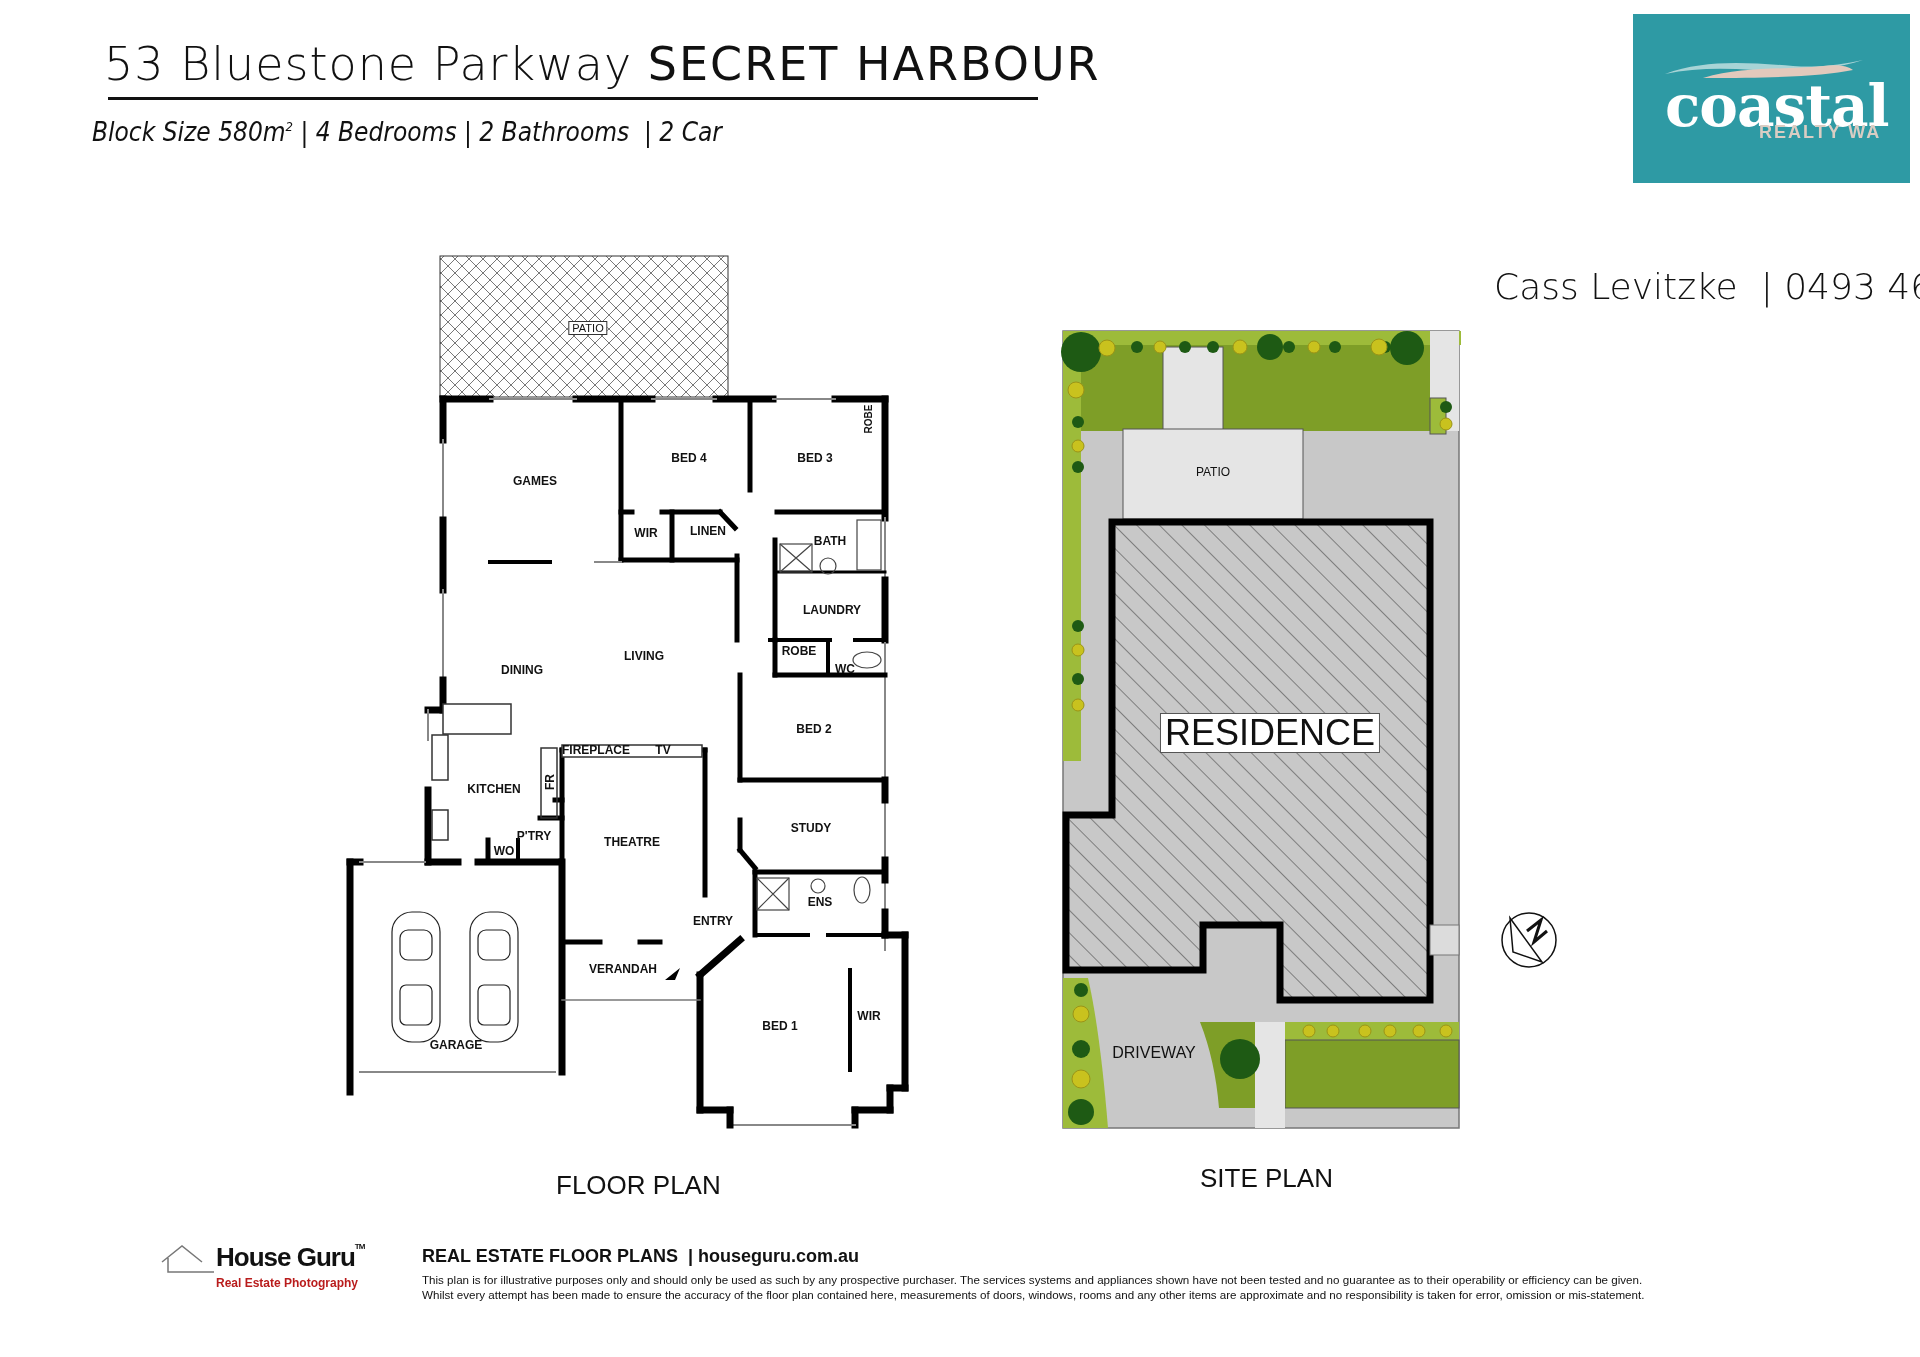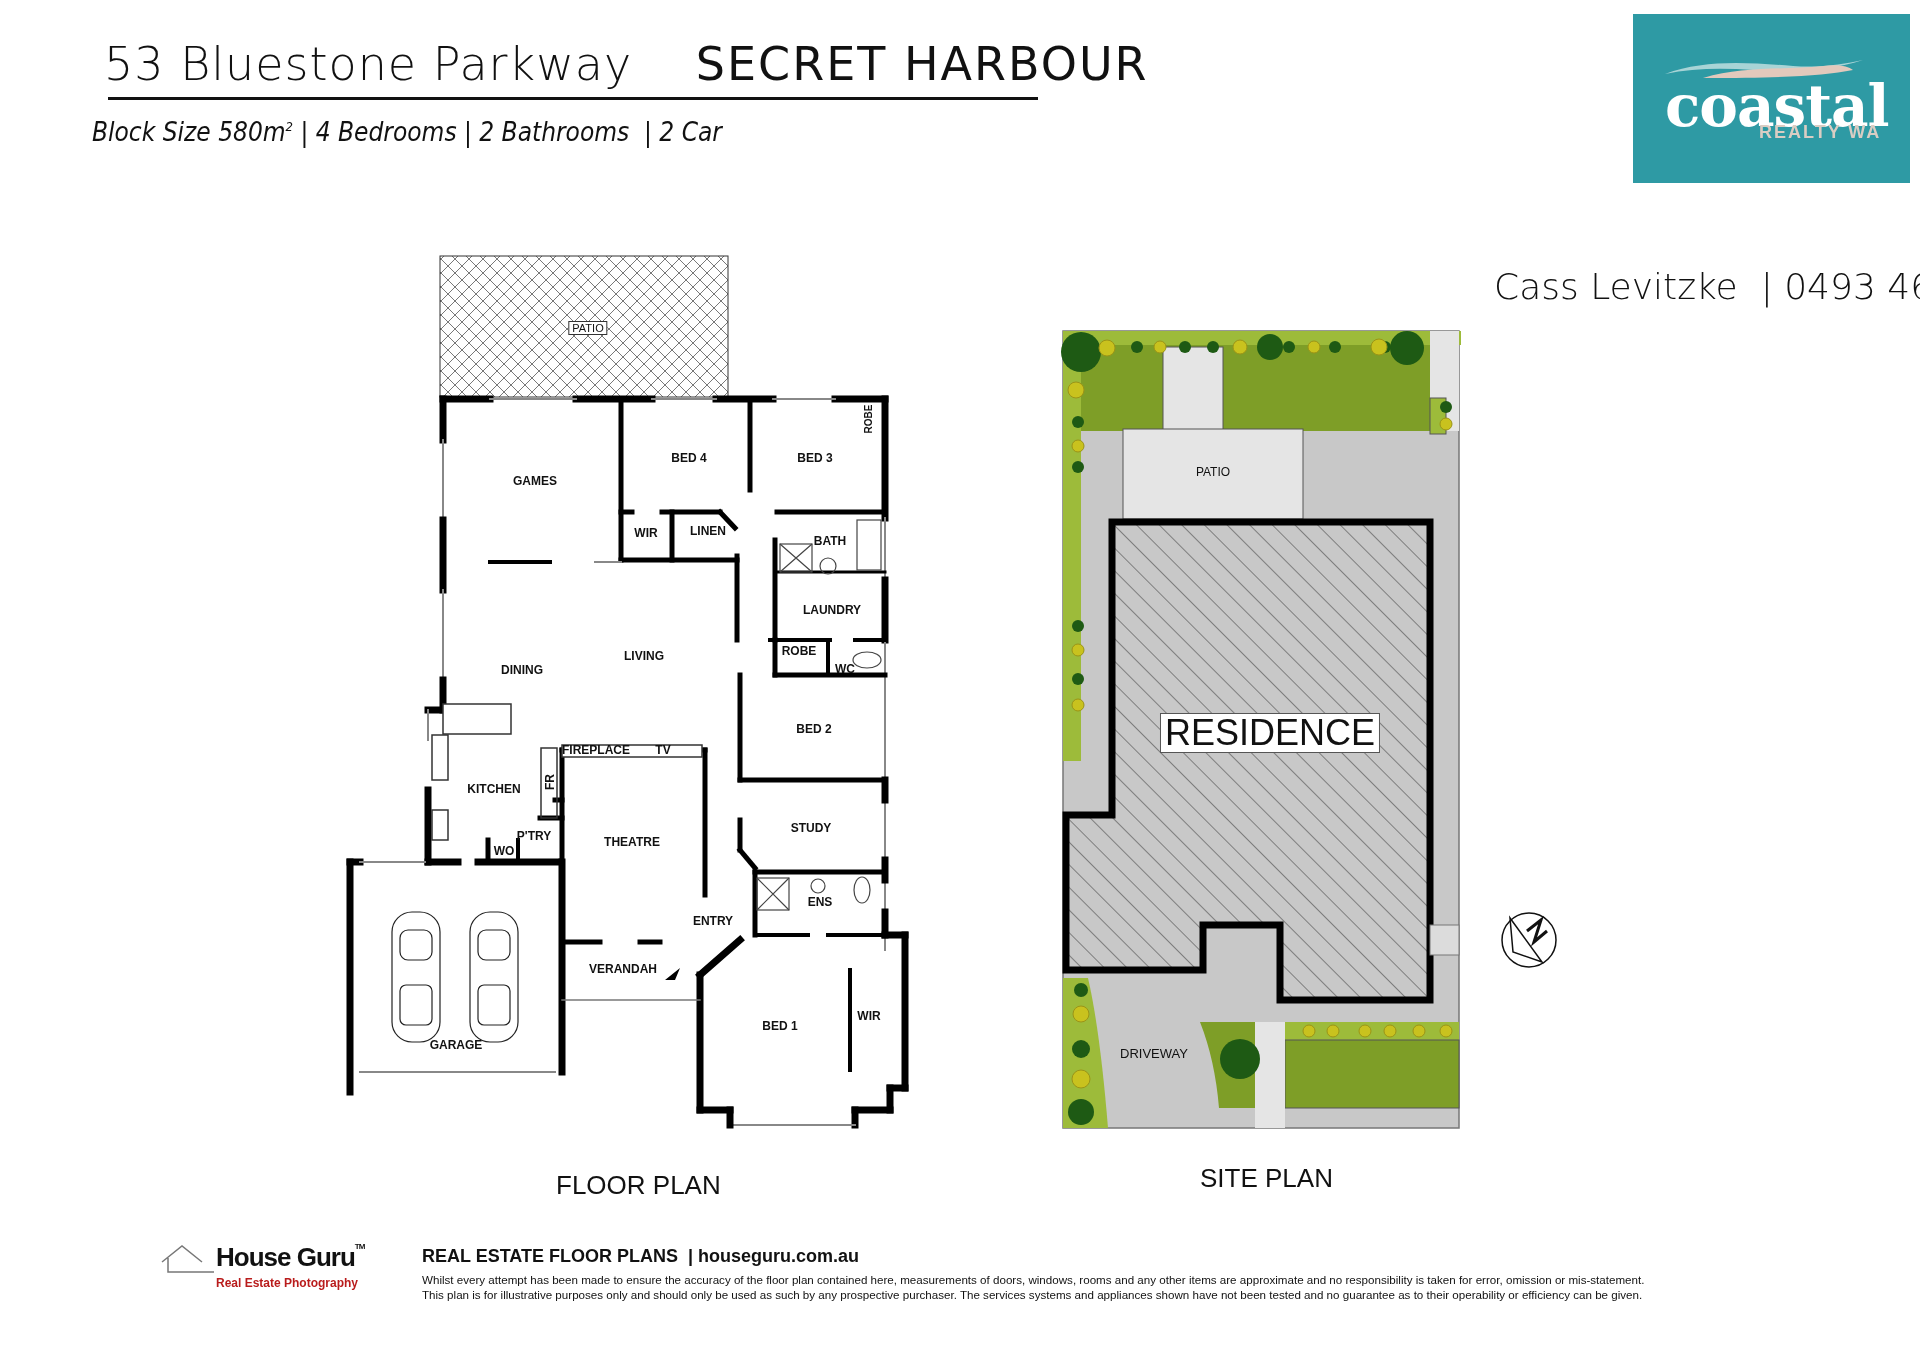--- a/index.html
+++ b/index.html
@@ -1,20 +1,20 @@
 <!DOCTYPE html>
 <html><head>
 <meta charset="utf-8">
 <style>
   html, body { margin:0; padding:0; background:#ffffff; }
   body { width:1920px; height:1357px; position:relative; overflow:hidden; font-family:"DejaVu Sans", sans-serif; color:#111; }
   .abs { position:absolute; }
   .title { left:104px; top:34px; font-size:46px; font-weight:300; letter-spacing:1px; white-space:nowrap; line-height:60px; }
   .title .street { font-family:"DejaVu Sans", sans-serif; font-weight:200; }
-  .title .suburb { font-family:"DejaVu Sans", sans-serif; font-weight:400; letter-spacing:2px;margin-left:48px; }
+  .title .suburb { font-family:"DejaVu Sans", sans-serif; font-weight:400; letter-spacing:2px; }
   .title-rule { left:108px; top:97px; width:930px; height:3px; background:#111; }
   .subtitle { left:92px; top:112px; font-size:26px; white-space:nowrap; line-height:30px; font-family:"DejaVu Sans Condensed","DejaVu Sans", sans-serif;font-style:italic; }
   .subtitle sup { font-size:13px; }
   .logo { left:1633px; top:14px; width:277px; height:169px; background:#2e9aa4; }
   .logo .waves { position:absolute; left:30px; top:42px; }
   .logo .brand { position:absolute; left:32px; top:60px; font-family:"DejaVu Serif", serif; font-size:58px; font-weight:bold; color:#ffffff; letter-spacing:-1px; line-height:64px; }
   .logo .sub { position:absolute; left:126px; top:108px; font-family:"Liberation Sans", sans-serif; font-size:18px; font-weight:bold; color:#d9cdc3; letter-spacing:2px; }
   .contacts { left:1494px; top:194px; font-size:36px; line-height:37px; text-align:right; white-space:pre; font-family:"DejaVu Sans", sans-serif; font-weight:300; }
   .plan-label { font-family:"Liberation Sans", sans-serif; font-size:26px; font-weight:normal; }
   .room { position:absolute; font-family:"Liberation Sans", sans-serif; font-size:12px; font-weight:bold; transform:translate(-50%,-50%); white-space:nowrap; }
@@ -284,27 +284,27 @@
 <div class="room" style="left:713px;top:921px">ENTRY</div>
 <div class="room" style="left:623px;top:969px">VERANDAH</div>
 <div class="room" style="left:456px;top:1045px">GARAGE</div>
 <div class="room" style="left:780px;top:1026px">BED 1</div>
 <div class="room" style="left:869px;top:1016px">WIR</div>
 
 <div class="abs plan-label" style="left:556px;top:1170px">FLOOR PLAN</div>
 
 <div class="room" style="left:1213px;top:472px;font-weight:normal;font-size:12px">PATIO</div>
 <div class="room" style="left:1270px;top:733px;font-size:36px;font-weight:normal;background:#fff;border:1px solid #555;padding:0 4px;line-height:38px">RESIDENCE</div>
-<div class="room" style="left:1154px;top:1053px;font-weight:normal;font-size:13px">DRIVEWAY</div>
+<div class="room" style="left:1154px;top:1053px;font-weight:normal;font-size:16px">DRIVEWAY</div>
 <div class="abs plan-label" style="left:1200px;top:1163px">SITE PLAN</div>
 
 <div class="abs footer-logo">
   <svg width="56" height="34" style="position:absolute;left:0;top:0">
     <path d="M2 20 L22 4 L42 20 M8 16 L8 30 L54 30" fill="none" stroke="#777" stroke-width="1.5"></path>
   </svg>
   <div class="hg-name"><span>House Guru</span><span class="hg-tm">TM</span></div>
   <div class="hg-sub">Real Estate Photography</div>
 </div>
 <div class="abs footer-head" style="white-space:pre">REAL ESTATE FLOOR PLANS  | houseguru.com.au</div>
 <div class="abs disclaimer">
+  <p>This plan is for illustrative purposes only and should only be used as such by any prospective purchaser. The services systems and appliances shown have not been tested and no guarantee as to their operability or efficiency can be given.</p>
   <p>Whilst every attempt has been made to ensure the accuracy of the floor plan contained here, measurements of doors, windows, rooms and any other items are approximate and no responsibility is taken for error, omission or mis-statement.</p>
-  <p>This plan is for illustrative purposes only and should only be used as such by any prospective purchaser. The services systems and appliances shown have not been tested and no guarantee as to their operability or efficiency can be given.</p>
 </div>
 
 </body></html>

